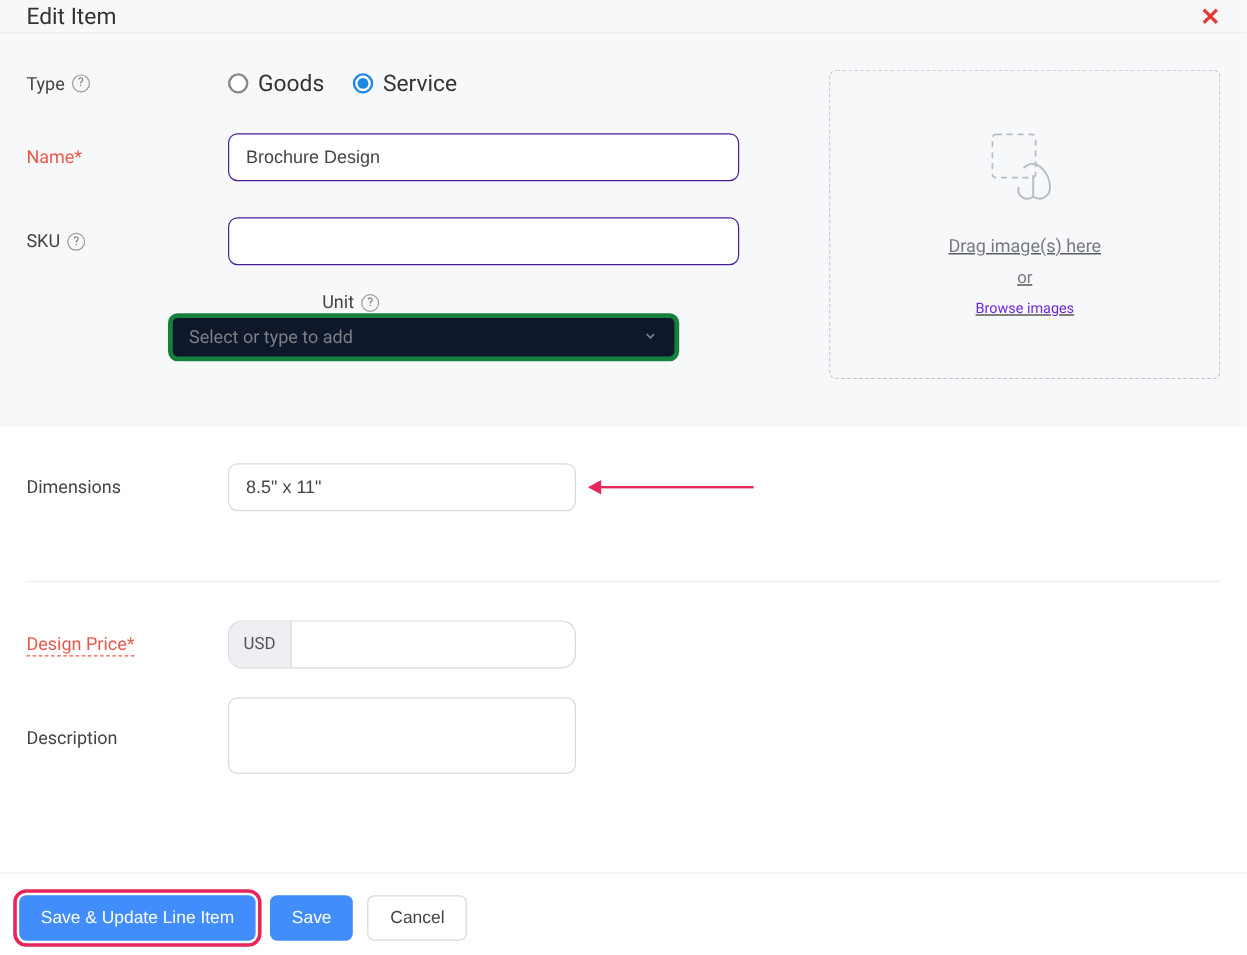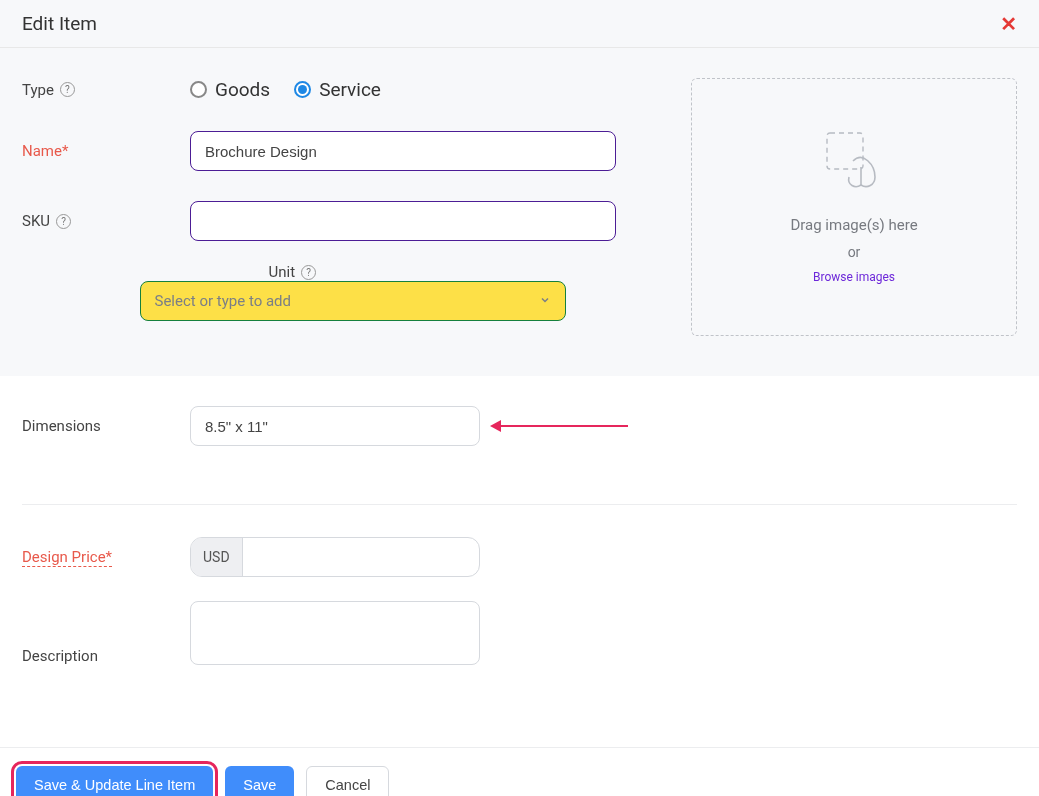--- a/index.html
+++ b/index.html
@@ -8,21 +8,21 @@
       font-size: 14px;
       color: #333;
       background: #fff;
       width: 1039px;
     }
 
     .header {
       display: flex;
       justify-content: space-between;
       align-items: center;
-      padding: 12px 22px;
+      padding: 2px 22px;
       background: #f7f8fa;
       border-bottom: 1px solid #e8e8e8;
     }
     .header-title {
       font-size: 19px;
       font-weight: 400;
       color: #333;
     }
     .close-btn {
       color: #e53935;
@@ -38,20 +38,21 @@
       display: flex;
       gap: 8px;
     }
     .form-fields {
       flex: 1;
       max-width: 680px;
     }
     .image-upload {
       width: 326px;
       margin-left: auto;
+      text-decoration: underline;
     }
 
     .form-row {
       display: flex;
       align-items: center;
       margin-bottom: 30px;
     }
     .form-row.sku-row { margin-bottom: 22px; }
     .form-row.last { margin-bottom: 0; flex-direction: column; }
     .form-label {
@@ -131,26 +132,26 @@
       padding: 0 14px;
       font-size: 15px;
       color: #444;
       background: #fff;
       outline: none;
     }
     .text-input::placeholder { color: #7b7f86; }
     .select-input {
       width: 426px;
       height: 40px;
-      border: 1px solid #15803d;
+      border: 4px solid #15803d;
       border-radius: 8px;
       padding: 0 14px;
       font-size: 15px;
       color: #7b7f86;
-      background: #fde047;
+      background: #0f172a;
       display: flex;
       align-items: center;
       justify-content: space-between;
       cursor: pointer;
     }
     .chevron {
       color: #7b7f86;
     }
 
     .upload-box {
@@ -245,21 +246,21 @@
     .price-input {
       flex: 1;
       border: none;
       padding: 0 12px;
       font-size: 15px;
       outline: none;
     }
 
     .desc-row {
       display: flex;
-      align-items: flex-end;
+      align-items: center;
       margin-top: 11px;
     }
     .desc-label { width: 168px; font-size: 15px; color: #444; padding-top: 4px; }
     .desc-textarea {
       width: 290px;
       height: 64px;
       border: 1px solid #d6d9de;
       border-radius: 8px;
       padding: 10px 14px;
       font-size: 15px;

